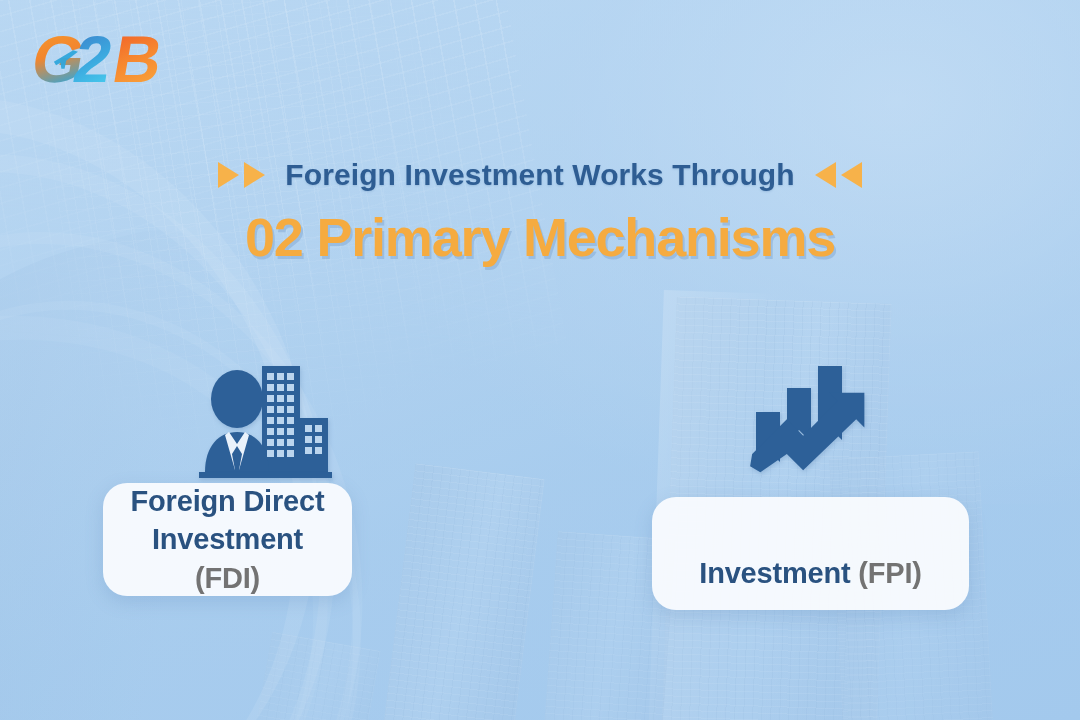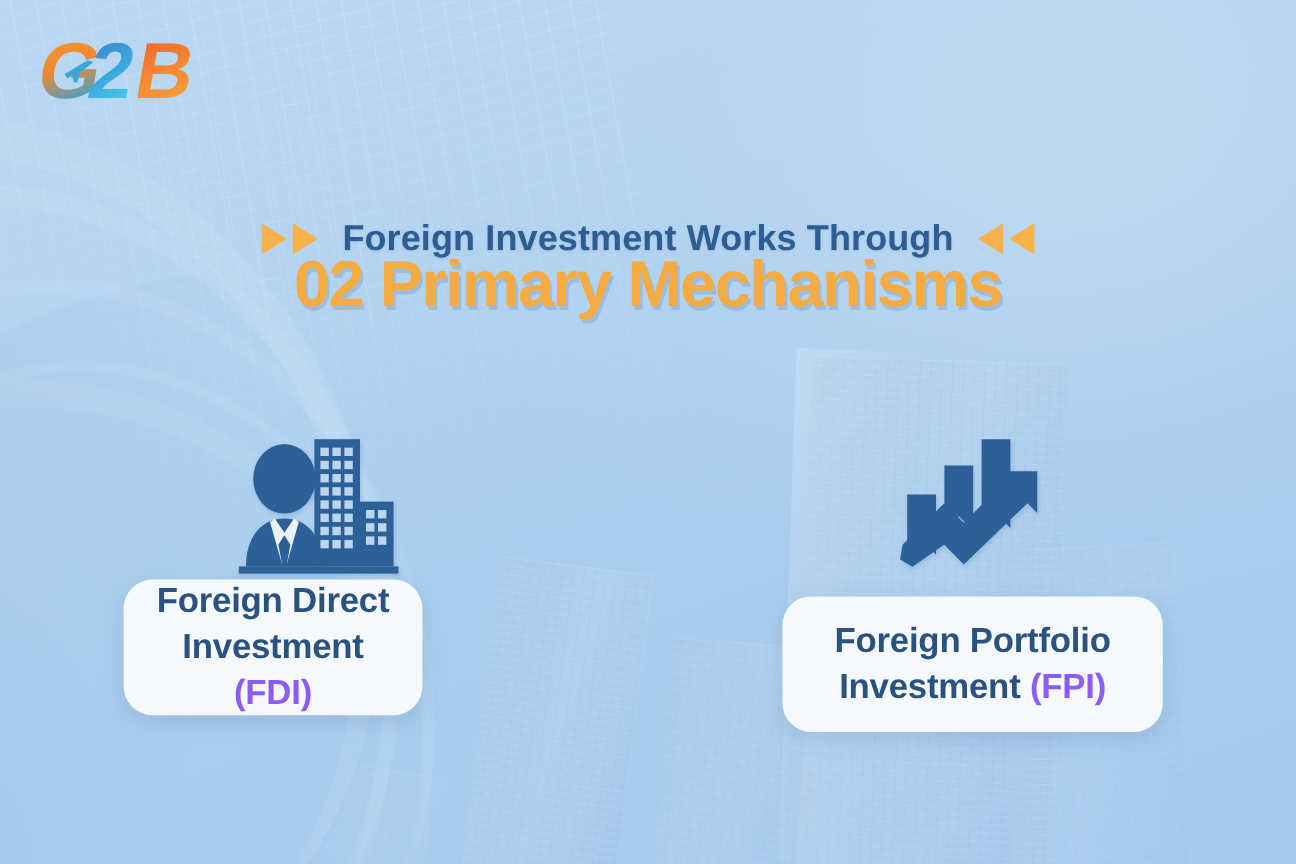--- a/index.html
+++ b/index.html
@@ -122,21 +122,20 @@
   }
 
   
   .eyebrow-row {
     position: absolute;
     left: 0; right: 0; top: 158px;
     display: flex;
     align-items: center;
     justify-content: center;
     gap: 20px;
-    margin-top: 24px;
   }
   .eyebrow-text {
     font-size: 30px;
     font-weight: 700;
     letter-spacing: .1px;
     color: #2e5d93;
     text-shadow: 0 1px 2px rgba(120,160,200,.45);
     white-space: nowrap;
   }
   .arrows { display: flex; gap: 5px; }
@@ -181,21 +180,21 @@
   .card.card-left  { left: 103px; top: 483px; width: 249px; height: 113px; }
   .card.card-right { left: 652px; top: 497px; width: 317px; height: 113px; }
 
   .card-text {
     font-size: 29px;
     font-weight: 700;
     line-height: 1.33;
     color: #2a5280;
     letter-spacing: -.2px;
   }
-  .abbr { color: #8b5cf6; }
+  .abbr { color: #737373; }
 </style>
 </head>
 <body>
 
 <div class="stage">
 
   <div class="bg-layer">
     <div class="bg-sky"></div>
 
     <div class="tower t3"></div>
@@ -330,18 +329,18 @@
 
   <div class="card card-left">
     <div class="card-text">
       <span>Foreign Direct</span><br>
       <span>Investment </span><span class="abbr">(FDI)</span>
     </div>
   </div>
 
   <div class="card card-right">
     <div class="card-text">
-      <span>Foreign Portfolio</span><br>
+      <br>
       <span>Investment </span><span class="abbr">(FPI)</span>
     </div>
   </div>
 
 </div>
 
 </body></html>

